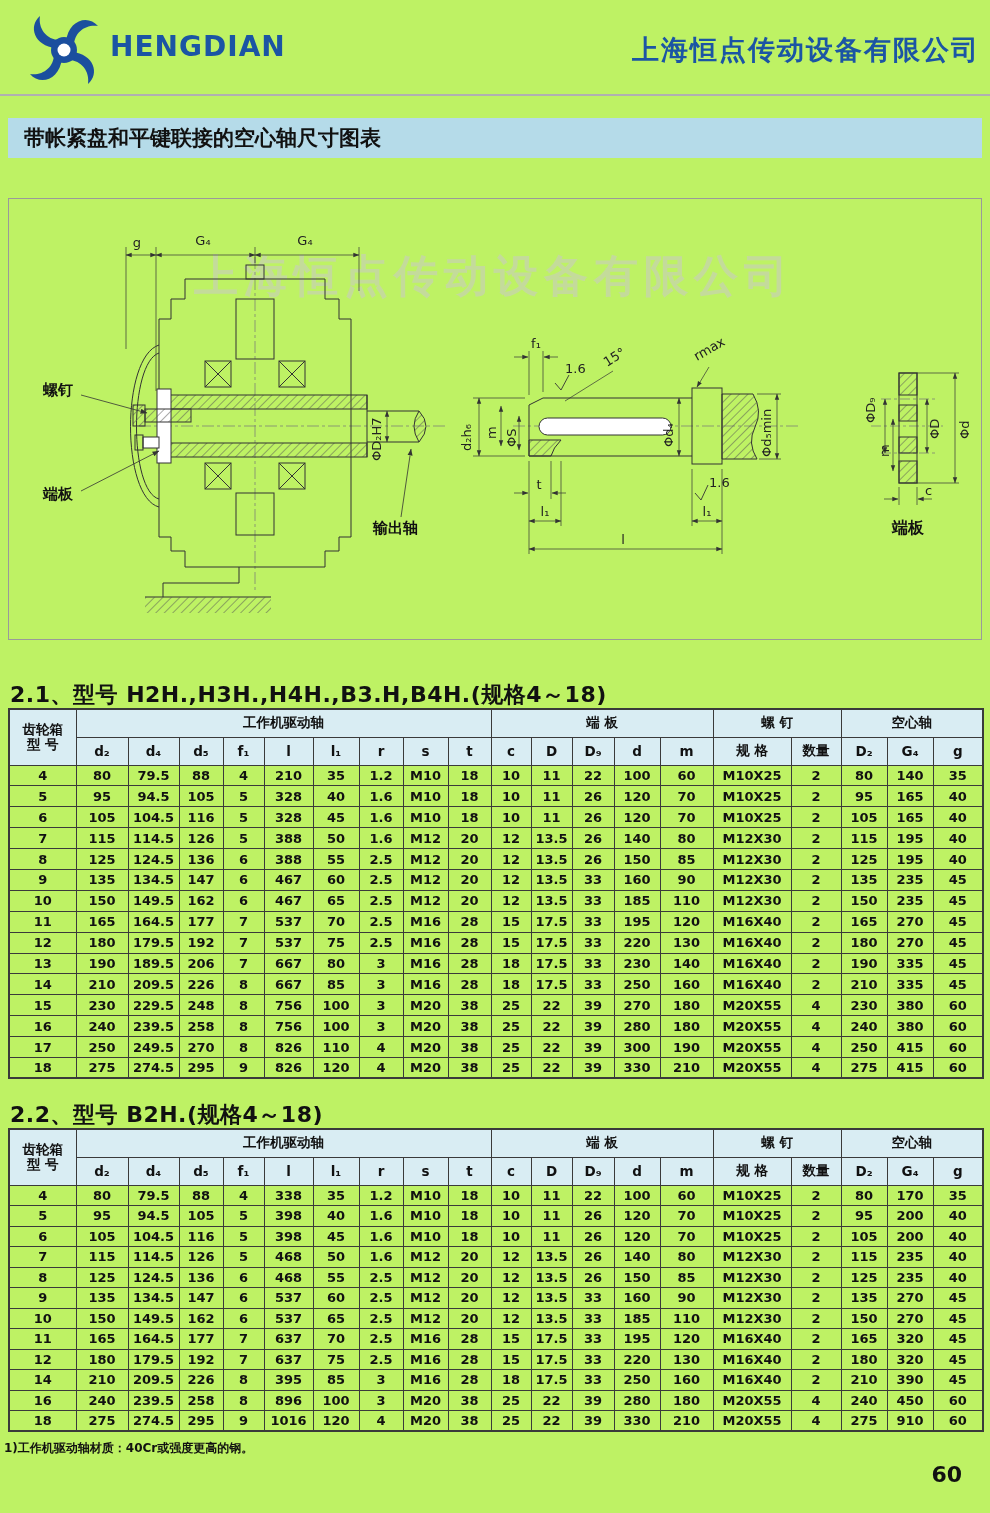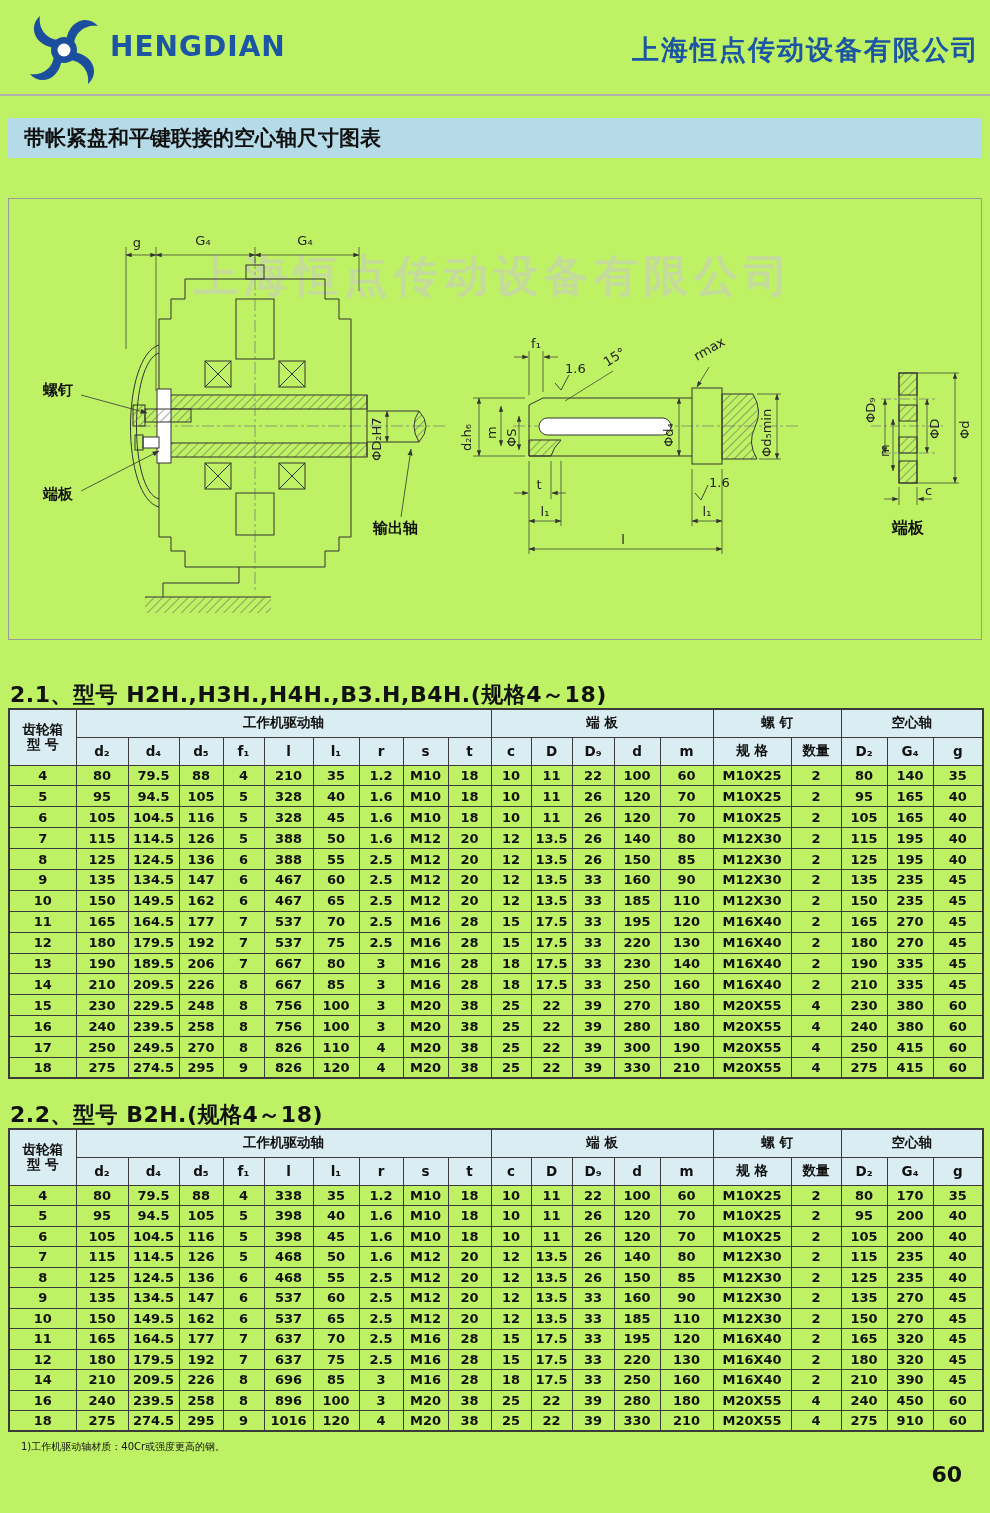--- a/index.html
+++ b/index.html
@@ -28,21 +28,21 @@
   .dim-table{position:absolute;left:8px;border-collapse:collapse;table-layout:fixed;width:974px;
              border:2px solid #3a3a3a;}
   .dim-table td,.dim-table th{border:1px solid #3a3a3a;text-align:center;vertical-align:middle;
              font-size:13px;font-weight:bold;padding:0;overflow:hidden;white-space:nowrap;}
   .dim-table thead th{background:#d9edf3;font-size:13.5px;}
   .dim-table thead tr{height:28px;}
   .t1 tbody tr{height:20.9px;}
   .t2 tbody tr{height:20.5px;}
   .model-head div{line-height:1.15;}
   
-  .footnote{position:absolute;left:21px;font-size:10px;font-weight:400;}
+  .footnote{position:absolute;left:4px;font-size:12px;font-weight:700;}
   .pageno{position:absolute;right:28px;top:1462px;font-size:22px;font-weight:600;}
 </style>
 </head>
 <body>
 
 <div class="page">
 
   <div class="hdr">
     <div class="logo-wrap">
       <svg width="72" height="72" viewBox="0 0 72 72">
@@ -893,21 +893,21 @@
           <td>180</td>
           <td>320</td>
           <td>45</td>
         </tr>
         <tr>
           <td>14</td>
           <td>210</td>
           <td>209.5</td>
           <td>226</td>
           <td>8</td>
-          <td>696</td>
+          <td>395</td>
           <td>85</td>
           <td>3</td>
           <td>M16</td>
           <td>28</td>
           <td>18</td>
           <td>17.5</td>
           <td>33</td>
           <td>250</td>
           <td>160</td>
           <td>M16X40</td>

